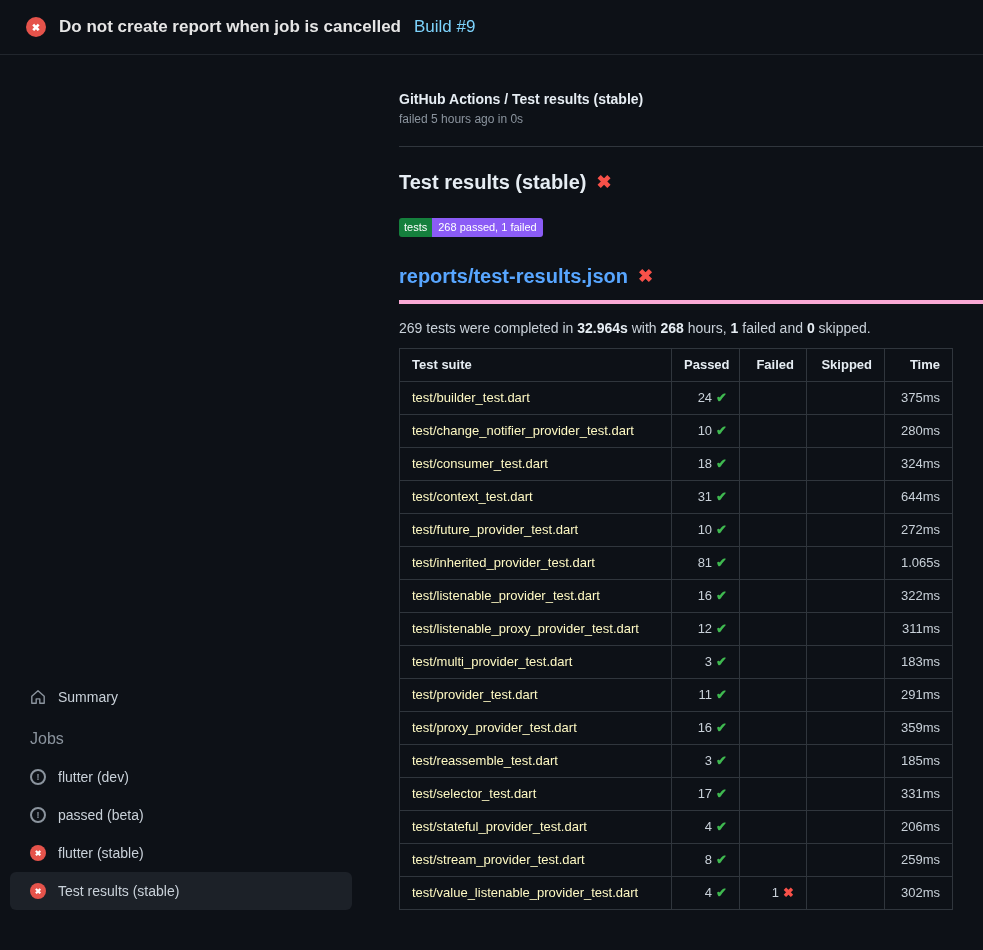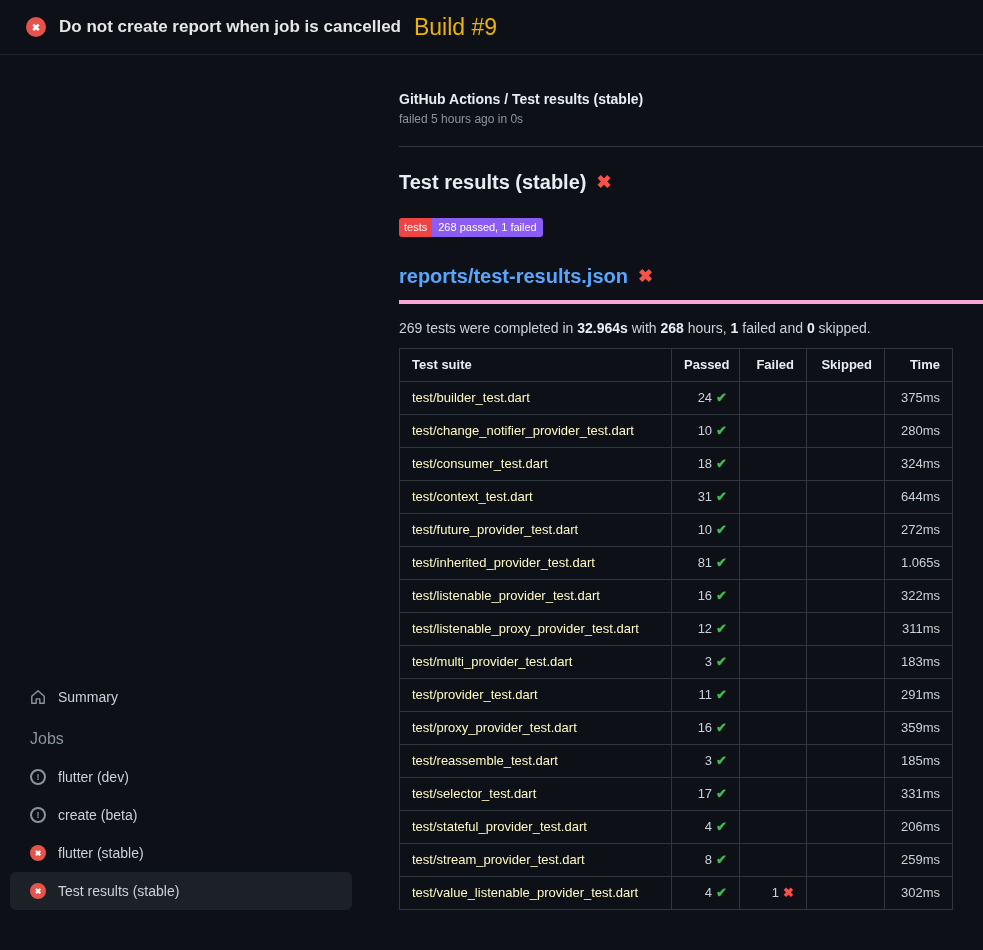--- a/index.html
+++ b/index.html
@@ -6,21 +6,21 @@
   html, body { background: #0d1117; }
   body { font-family: "Liberation Sans", sans-serif; }
   .page { width: 983px; height: 950px; background: #0d1117; color: #c9d1d9; overflow: hidden; }
 
   
   .header { display: flex; align-items: center; gap: 13px; padding: 15px 16px 15px 26px; border-bottom: 1px solid #21262d; }
   .x-circle { display: inline-flex; align-items: center; justify-content: center; background: #e5534b; color: #fff; border-radius: 50%; flex-shrink: 0; font-weight: bold; }
   .x-circle.big { width: 20px; height: 20px; font-size: 10px; }
   .x-circle.small { width: 16px; height: 16px; font-size: 8px; }
   .header .title { font-size: 17px; font-weight: bold; color: #e5e5e5; line-height: 24px; }
-  .header .build { font-size: 23px; color: #eab308; line-height: 24px; }
+  .header .build { font-size: 17px; color: #7dd3fc; line-height: 24px; }
 
   .body-row { display: flex; align-items: flex-end; }
 
   
   .sidebar { width: 399px; flex-shrink: 0; padding: 26px 47px 0 10px; }
   .summary-item { display: flex; align-items: center; gap: 12px; padding: 9px 10px 9px 20px; font-size: 14px; color: #c9d1d9; border-radius: 6px; cursor: pointer; }
   .jobs-heading { color: #8b949e; font-size: 16px; margin: 16px 0 10px 20px; }
   .job-item { display: flex; align-items: center; gap: 12px; padding: 11px 10px; border-radius: 6px; font-size: 14px; color: #c9d1d9; cursor: pointer; padding-left: 20px; }
   .job-item.selected { background: #1c2128; }
   .neutral-icon { width: 16px; height: 16px; border: 2px solid #8b949e; border-radius: 50%; display: inline-flex; align-items: center; justify-content: center; font-size: 9px; font-weight: bold; color: #8b949e; flex-shrink: 0; }
@@ -28,21 +28,21 @@
 
   
   .main { flex: 1; padding-top: 36px; }
   .breadcrumb { font-size: 14px; font-weight: bold; color: #e6edf3; }
   .meta { font-size: 12px; color: #8b949e; margin-top: 5px; }
   .divider { border: none; border-top: 1px solid #30363d; margin-top: 20px; }
   .section-heading { display: flex; align-items: center; gap: 10px; margin-top: 22px; font-size: 20px; font-weight: bold; color: #e6edf3; line-height: 26px; }
   .red-x { color: #f85149; font-size: 18px; font-weight: bold; }
   .badge-wrap { margin-top: 22px; }
   .badge { display: inline-flex; font-size: 11px; border-radius: 3px; overflow: hidden; color: #fff; line-height: 13px; }
-  .badge-label { background: #ef4444; padding: 3px 5px; }
+  .badge-label { background: #15803d; padding: 3px 5px; }
   .badge-value { background: #8b5cf6; padding: 3px 6px; }
   .report-heading { display: flex; align-items: center; gap: 10px; margin-top: 26px; padding-bottom: 11px; border-bottom: 4px solid #f9a8d4; font-size: 20px; font-weight: bold; line-height: 26px; }
   .report-link { color: #58a6ff; text-decoration: none; cursor: pointer; }
   .summary-line { font-size: 14px; color: #c9d1d9; margin-top: 16px; }
   .summary-line b { color: #e6edf3; }
 
   
   table { border-collapse: collapse; table-layout: fixed; width: 553px; margin-top: 12px; font-size: 13px; }
   th, td { border: 1px solid #30363d; padding: 8px 12px; overflow: hidden; white-space: nowrap; line-height: 16px; }
   th { font-weight: bold; color: #e6edf3; text-align: left; }
@@ -76,21 +76,21 @@
       </div>
 
       <div class="jobs-heading">Jobs</div>
 
       <div class="job-item">
         <span class="neutral-icon">!</span>
         <span>flutter (dev)</span>
       </div>
       <div class="job-item">
         <span class="neutral-icon">!</span>
-        <span>create (beta)</span>
+        <span>passed (beta)</span>
       </div>
       <div class="job-item">
         <span class="x-circle small">✖</span>
         <span>flutter (stable)</span>
       </div>
       <div class="job-item selected">
         <span class="x-circle small">✖</span>
         <span>Test results (stable)</span>
       </div>
     </div>

